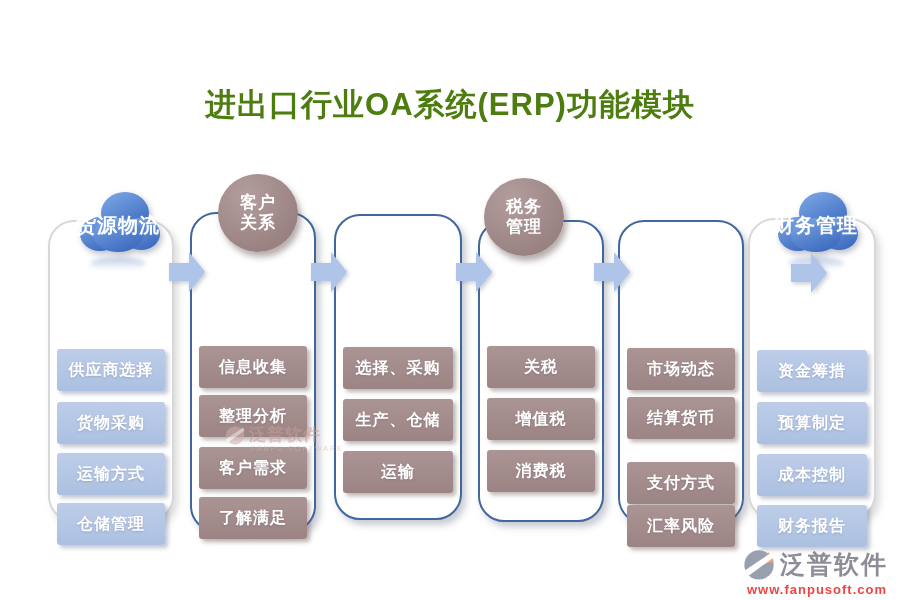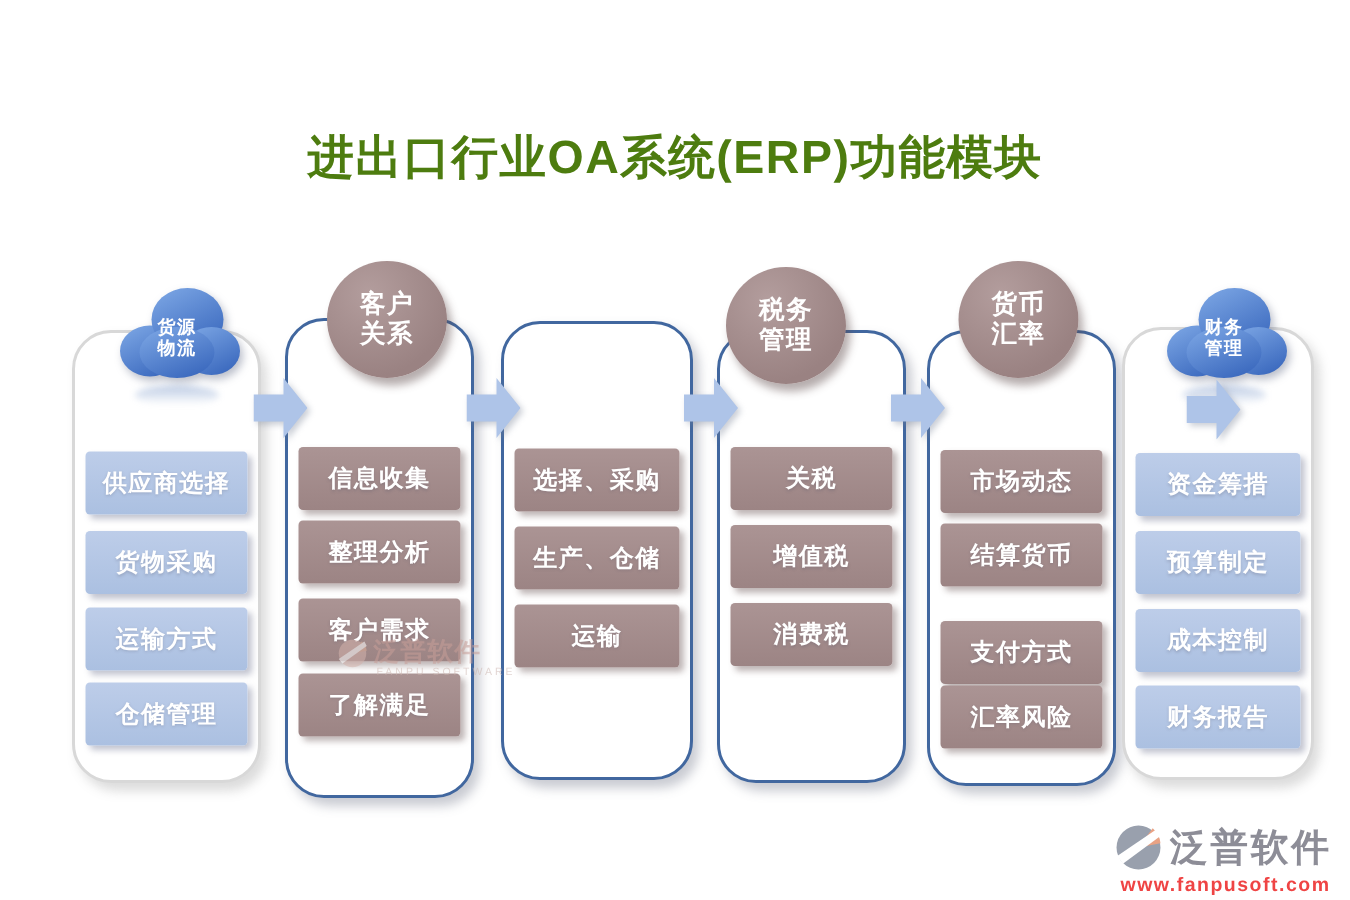--- a/index.html
+++ b/index.html
@@ -8,36 +8,36 @@
   .title{position:absolute;top:84px;left:0;width:100%;margin:0;text-align:center;
          font-size:31px;font-weight:800;letter-spacing:1px;color:#4d7c0f;}
   
   .col{position:absolute;background:#ffffff;border-radius:26px;z-index:1;}
   .col.blue{border:2px solid #41679f;box-shadow:4px 5px 7px rgba(100,105,125,.35);}
   .col.gray{border:2px solid #d8d8d8;box-shadow:4px 5px 7px rgba(130,130,130,.28);}
   
   .item{position:absolute;left:7px;right:7px;height:42px;border-radius:3px;
         display:flex;align-items:center;justify-content:center;
         color:#ffffff;font-size:16px;font-weight:bold;letter-spacing:1px;
-        text-shadow:0 1px 2px rgba(80,80,100,.25);}
+        text-shadow:0 1px 2px rgba(80,80,100,.25);margin-top:48px;}
   .item.b{background:linear-gradient(#bdcde9,#abc0e1);box-shadow:3px 3px 4px rgba(120,125,150,.45);}
   .item.m{background:linear-gradient(#ab9494,#9c8484);box-shadow:3px 3px 4px rgba(110,90,90,.45);}
   
   .circle-header{position:absolute;border-radius:50%;z-index:3;
         background:radial-gradient(circle at 35% 28%,#b39d9d,#9a8282 72%);
         box-shadow:3px 5px 6px rgba(90,70,70,.45);
         display:flex;flex-direction:column;align-items:center;justify-content:center;
         color:#fff;font-size:17px;font-weight:bold;line-height:1.18;letter-spacing:1px;}
   .circle-header span{display:block;}
   
   .cloud-header{position:absolute;width:92px;height:66px;z-index:3;}
   .cloud-header svg{position:absolute;left:0;top:0;filter:drop-shadow(2px 3px 3px rgba(80,90,120,.4));}
   .cloud-header .htext{position:absolute;left:0;top:4px;width:100%;height:100%;
-        display:flex;flex-direction:column;align-items:center;justify-content:center;
-        color:#fff;font-size:12px;font-weight:bold;line-height:1.2;letter-spacing:1px;}
+        display:flex;flex-direction:row;align-items:center;justify-content:center;
+        color:#fff;font-size:20px;font-weight:bold;line-height:1.2;letter-spacing:1px;}
   .cloud-header .htext span{display:block;}
   .cloud-header::after{content:"";position:absolute;left:18px;right:18px;bottom:-16px;height:13px;
         background:linear-gradient(rgba(120,150,200,.5),rgba(255,255,255,0));
         border-radius:50%;filter:blur(2px);}
   
   .arrow{position:absolute;width:36px;height:40px;z-index:4;
         filter:drop-shadow(2px 2px 2px rgba(120,130,150,.4));}
   
   .wm-center{position:absolute;left:224px;top:423px;z-index:5;opacity:.55;pointer-events:none;}
   .wm-center .row{display:flex;align-items:center;gap:3px;}
@@ -103,24 +103,20 @@
     <div class="circle-header" style="left:4px;top:-44px;width:80px;height:78px">
       <span>税务</span>
       <span>管理</span>
     </div>
     <div class="item m" style="top:76px">关税</div>
     <div class="item m" style="top:128px">增值税</div>
     <div class="item m" style="top:180px">消费税</div>
   </div>
 
   <div class="col blue" style="left:618px;top:220px;width:122px;height:300px">
-    <div class="circle-header" style="left:19px;top:-48px;width:80px;height:78px">
-      <span>货币</span>
-      <span>汇率</span>
-    </div>
     <div class="item m" style="top:78px">市场动态</div>
     <div class="item m" style="top:127px">结算货币</div>
     <div class="item m" style="top:192px">支付方式</div>
     <div class="item m" style="top:235px">汇率风险</div>
   </div>
 
   <div class="col gray" style="left:748px;top:218px;width:124px;height:298px">
     <div class="cloud-header" style="left:20px;top:-32px">
       <svg width="92" height="66" viewBox="0 0 92 66">
         <defs>

